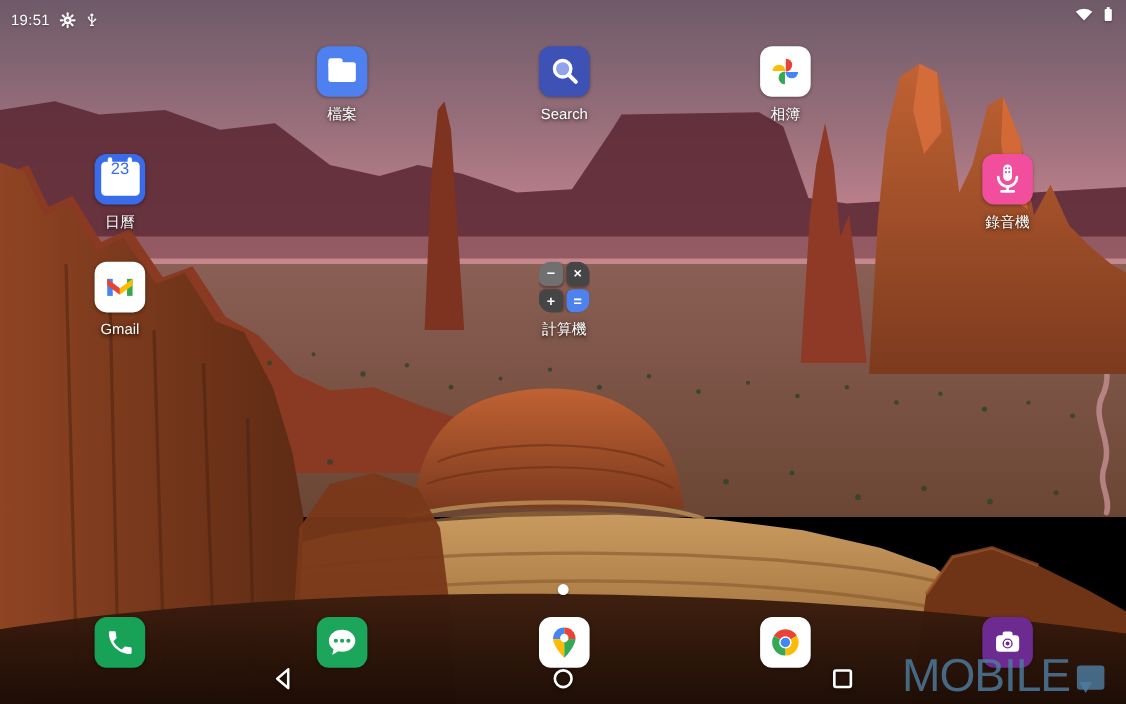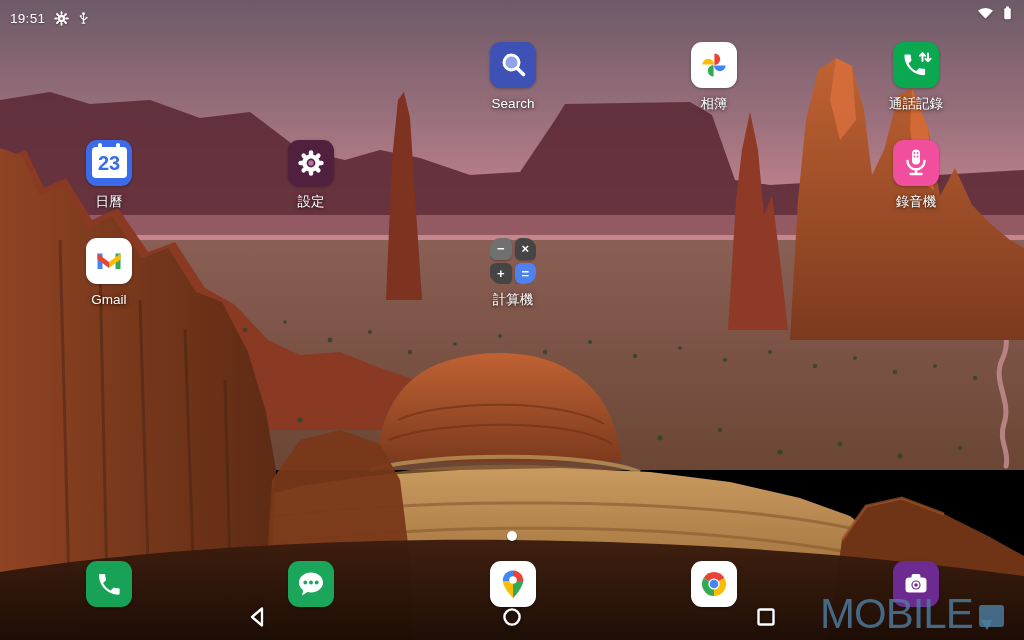--- a/index.html
+++ b/index.html
@@ -19,21 +19,21 @@
   
   .cell{position:absolute;width:120px;display:flex;flex-direction:column;align-items:center;z-index:5;cursor:pointer;}
   .icon{width:46px;height:46px;border-radius:11px;display:flex;align-items:center;justify-content:center;
     box-shadow:0 1px 3px rgba(0,0,0,.3);position:relative;overflow:hidden;}
   .label{margin-top:9px;color:#fff;font-size:13.5px;line-height:1;white-space:nowrap;
     text-shadow:0 1px 3px rgba(0,0,0,.65),0 0 6px rgba(0,0,0,.35);}
 
   
   .cal-body{position:absolute;left:5.5px;top:7px;width:35px;height:31px;background:#fff;border-radius:4px;
     display:flex;align-items:flex-end;justify-content:center;}
-  .cal-num{color:#3A6BE8;font-size:20px;font-weight:bold;margin-bottom:3px;}
+  .cal-num{color:#3A6BE8;font-size:15px;font-weight:normal;margin-bottom:16px;}
   .cal-ring{position:absolute;top:2.5px;width:4px;height:9px;background:#fff;border-radius:2px;}
 
   
   .calc{background:transparent !important;box-shadow:none !important;}
   .calc-tile{position:absolute;width:21.5px;height:21.5px;border-radius:6px;color:#fff;display:flex;
     align-items:center;justify-content:center;font-size:13px;font-weight:bold;box-shadow:0 1px 2px rgba(0,0,0,.3);}
 
   
   .page-dot{position:absolute;left:507px;top:531px;width:10px;height:10px;border-radius:50%;
     background:#fff;box-shadow:0 1px 2px rgba(0,0,0,.4);z-index:10;}
@@ -189,20 +189,29 @@
       <span class="sb-ic">
         <svg width="13" height="16" viewBox="0 0 14 16">
           <rect x="5.5" y="1" width="3" height="2.6" fill="#fff"></rect>
           <rect x="3.5" y="2.8" width="7" height="11.8" rx="1.2" fill="#fff"></rect>
         </svg>
       </span>
     </div>
   </div>
 
 
+  <div class="cell" style="left:251px;top:42px">
+    <div class="icon" style="background:#4E80F0">
+      <svg width="46" height="46" viewBox="0 0 46 46">
+        <rect x="10.5" y="11" width="13" height="9" rx="2.5" fill="#fff"></rect>
+        <rect x="10.5" y="14.5" width="25" height="18" rx="2.5" fill="#fff"></rect>
+      </svg>
+    </div>
+    <div class="label">檔案</div>
+  </div>
 
   <div class="cell" style="left:654px;top:42px">
     <div class="icon" style="background:#FFFFFF">
       <svg width="46" height="46" viewBox="0 0 46 46">
         <path d="M11.4,22.6 A5.8,5.8 0 0 1 23,22.6 Z" fill="#FBBC04"></path>
         <path d="M23.4,11.4 A5.8,5.8 0 0 1 23.4,23 Z" fill="#EA4335"></path>
         <path d="M34.6,23.4 A5.8,5.8 0 0 1 23,23.4 Z" fill="#4285F4"></path>
         <path d="M22.6,34.6 A5.8,5.8 0 0 1 22.6,23 Z" fill="#34A853"></path>
       </svg>
     </div>
@@ -212,67 +221,32 @@
   <div class="cell" style="left:453px;top:42px">
     <div class="icon" style="background:#3E51B5">
       <svg width="46" height="46" viewBox="0 0 46 46">
         <circle cx="21.5" cy="20.5" r="7.5" fill="#91A3EA" stroke="#fff" stroke-width="3"></circle>
         <line x1="27.2" y1="26.2" x2="33.5" y2="32.5" stroke="#fff" stroke-width="3.6" stroke-linecap="round"></line>
       </svg>
     </div>
     <div class="label">Search</div>
   </div>
 
-  <div class="cell" style="left:856px;top:42px">
-    <div class="icon" style="background:#0AA84F">
-      <svg width="46" height="46" viewBox="0 0 46 46">
-        <g transform="translate(8,9) scale(1.15)">
-          <path fill="#fff" d="M6.62 10.79c1.44 2.83 3.76 5.14 6.59 6.59l2.2-2.2c.27-.27.67-.36 1.02-.24 1.12.37 2.33.57 3.57.57.55 0 1 .45 1 1V20c0 .55-.45 1-1 1-9.39 0-17-7.61-17-17 0-.55.45-1 1-1h3.5c.55 0 1 .45 1 1 0 1.25.2 2.45.57 3.57.11.35.03.74-.24 1.02l-2.21 2.2z"></path>
-        </g>
-        <g stroke="#fff" stroke-width="2" fill="none" stroke-linecap="round" stroke-linejoin="round">
-          <path d="M29.5,19 L29.5,11.5"></path>
-            <path d="M27,13.8 L29.5,11.3 L32,13.8"></path>
-          <path d="M35,11.5 L35,19"></path>
-            <path d="M32.5,16.7 L35,19.2 L37.5,16.7"></path>
-        </g>
-      </svg>
-    </div>
-    <div class="label">通話記錄</div>
-  </div>
 
   <div class="cell" style="left:49px;top:140px">
     <div class="icon" style="background:#3A6BE8">
       <div class="cal-ring" style="left:12px"></div>
         <div class="cal-ring" style="right:12px"></div>
       <div class="cal-body">
           <span class="cal-num">23</span>
         </div>
     </div>
     <div class="label">日曆</div>
   </div>
 
-  <div class="cell" style="left:251px;top:140px">
-    <div class="icon" style="background:#51203F">
-      <svg width="46" height="46" viewBox="0 0 46 46">
-        <g stroke="#fff" stroke-width="4.4" stroke-linecap="round">
-          <path d="M23,12.5 L23,14.5"></path>
-            <path d="M23,31.5 L23,33.5"></path>
-            <path d="M12.5,23 L14.5,23"></path>
-            <path d="M31.5,23 L33.5,23"></path>
-          <path d="M15.6,15.6 L17,17"></path>
-            <path d="M29,29 L30.4,30.4"></path>
-            <path d="M30.4,15.6 L29,17"></path>
-            <path d="M17,29 L15.6,30.4"></path>
-        </g>
-        <circle cx="23" cy="23" r="6.6" fill="none" stroke="#fff" stroke-width="4.4"></circle>
-        <circle cx="23" cy="23" r="2.7" fill="#BC6FA0"></circle>
-      </svg>
-    </div>
-    <div class="label">設定</div>
-  </div>
 
 
 
   <div class="cell" style="left:49px;top:238px">
     <div class="icon" style="background:#FFFFFF">
       <svg width="46" height="46" viewBox="0 0 46 46">
         <rect x="11.5" y="15.5" width="5" height="15.5" fill="#4285F4"></rect>
         <rect x="29.5" y="15.5" width="5" height="15.5" fill="#34A853"></rect>
         <polygon points="11.5,15.5 23,24 23,30 11.5,21.5" fill="#EA4335"></polygon>
         <polygon points="34.5,15.5 23,24 23,30 34.5,21.5" fill="#FBBC04"></polygon>

